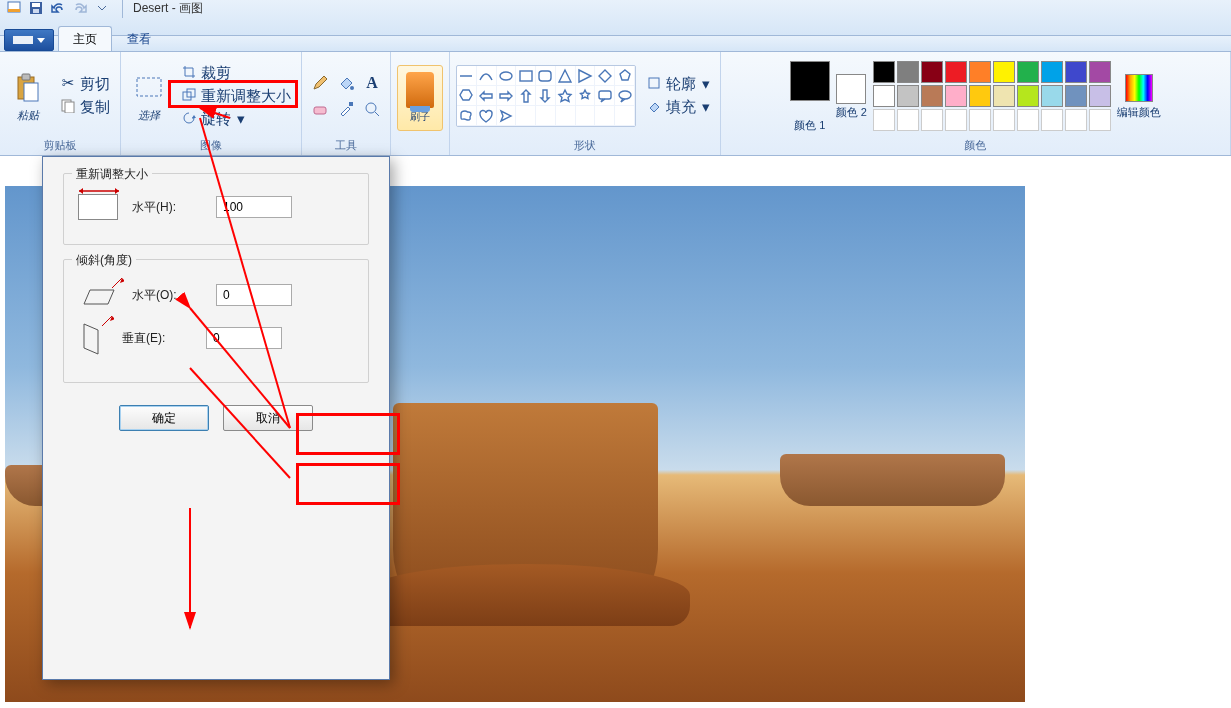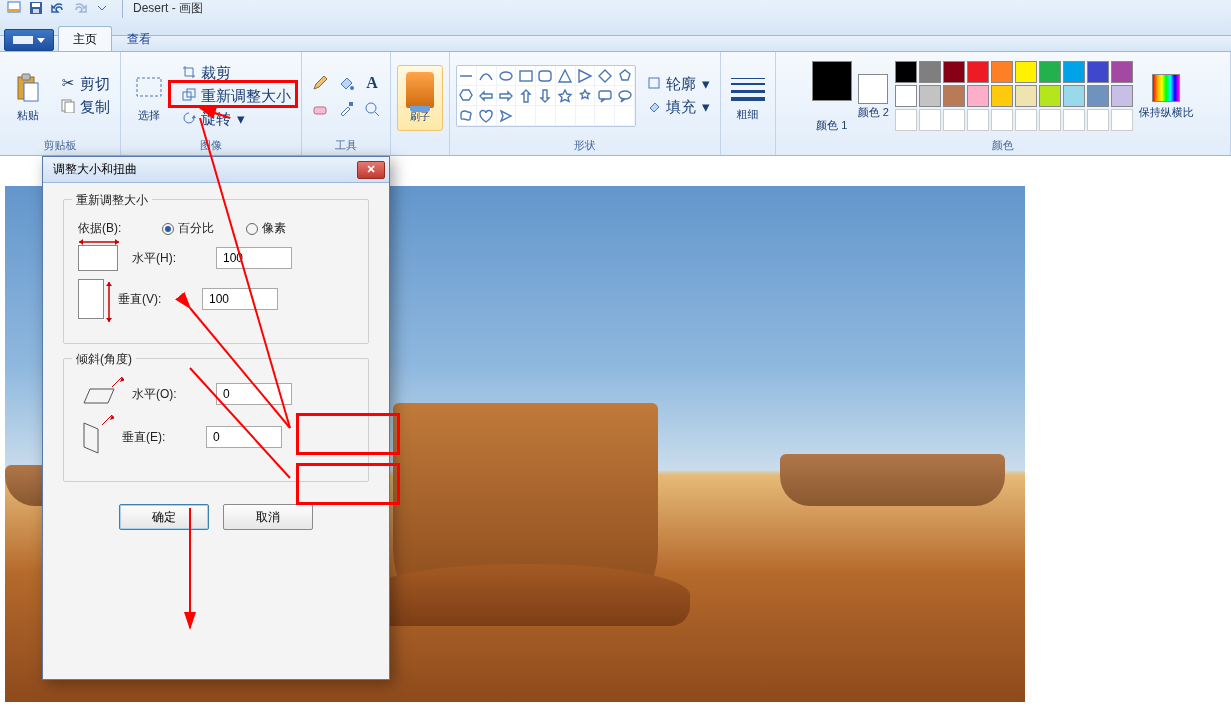--- a/index.html
+++ b/index.html
@@ -19,21 +19,21 @@
 .filebtn .tri { width:0;height:0;border-left:4px solid transparent;border-right:4px solid transparent;border-top:5px solid #fff; margin-left:4px;}
 .tab { padding:4px 14px 3px; border:1px solid transparent; border-bottom:none; color:#15428b; cursor:default;}
 .tab.active { background:#f5f9fd; border-color:#a0b8d8; border-top-left-radius:3px; border-top-right-radius:3px; color:#000;}
 .tab:not(.active){ color:#15428b; }
 
 
 .ribbon { height:104px; background:linear-gradient(#f5f9fd,#e2edfa); border-bottom:1px solid #a0b8d8; display:flex; font-size:12px; color:#1a3e72; position:relative; }
 .group { border-right:1px solid #c2d4ec; display:flex; flex-direction:column; align-items:center; padding:4px 6px 2px; }
 .group .body { flex:1; display:flex; align-items:center; gap:6px; }
 .group .lbl { font-size:11px; color:#4a6a9a; padding-top:2px; }
-.bigbtn { width:44px; height:70px; display:flex; flex-direction:column; align-items:center; justify-content:center; gap:5px; border:1px solid transparent; border-radius:3px;}
+.bigbtn { width:44px; height:70px; display:flex; flex-direction:column; align-items:center; justify-content:center; gap:5px; border:1px solid transparent; border-radius:3px;font-style:italic;}
 .bigbtn .ico { width:32px; height:32px; display:flex; align-items:center; justify-content:center; }
 .bigbtn .t { font-size:11px; text-align:center; line-height:12px; }
 .minis { display:flex; flex-direction:column; gap:2px; }
 .mini { display:flex; gap:4px; padding:1px 4px; font-size:15px; white-space:nowrap;}
 .mini .mi { width:16px;height:16px; display:flex;align-items:center;justify-content:center;}
 .toolgrid { display:grid; grid-template-columns:repeat(3,24px); grid-template-rows:repeat(2,24px); gap:2px; }
 .toolcell { width:24px;height:24px; display:flex;align-items:center;justify-content:center; }
 .brushbtn { width:46px;height:66px; border:1px solid #f0c36d; background:linear-gradient(#fff7e0,#ffe9a8); border-radius:3px; display:flex;flex-direction:column;align-items:center;justify-content:center; gap:2px;}
 .brushico{ width:28px;height:36px; background:linear-gradient(#ffa54a,#d06a0e); border-radius:4px 4px 2px 2px; position:relative;}
 .brushico:after{content:"";position:absolute;left:4px;right:4px;bottom:-4px;height:6px;background:#6aa0e0;border-radius:0 0 3px 3px;}
@@ -390,34 +390,20 @@
               </svg>
             </span>
             <span>填充</span>
             <span style="margin-left:2px">▾</span>
           </div>
       </div>
     </div>
     <div class="lbl">形状</div>
   </div>
 
-  <div class="group">
-    <div class="body">
-      <div class="thickbtn">
-        <div class="thicklines">
-            <div style="height:1px"></div>
-            <div style="height:2px"></div>
-            <div style="height:3px"></div>
-            <div style="height:4px"></div>
-          </div>
-        <div style="font-size:11px;text-align:center;line-height:12px">粗细</div>
-      </div>
-    </div>
-    <div class="lbl">&nbsp;</div>
-  </div>
 
   <div class="group" style="flex:1;">
     <div class="body">
       <div style="display:flex;flex-direction:column;align-items:center;gap:18px">
         <div class="curcolor" style="background:#000"></div>
         <div style="font-size:11px;text-align:center;line-height:12px">颜色 1</div>
       </div>
       <div style="display:flex;flex-direction:column;align-items:center;gap:2px">
         <div class="curcolor" style="background:#fff;width:30px;height:30px"></div>
         <div style="font-size:11px;text-align:center;line-height:12px">颜色 2</div>
@@ -449,77 +435,49 @@
           <div class="sw empty"></div>
           <div class="sw empty"></div>
           <div class="sw empty"></div>
           <div class="sw empty"></div>
           <div class="sw empty"></div>
           <div class="sw empty"></div>
           <div class="sw empty"></div>
         </div>
       <div style="display:flex;flex-direction:column;align-items:center;gap:4px">
         <div class="rainbow"></div>
-        <div style="font-size:11px;text-align:center;line-height:12px">保持纵横比</div>
+        <div style="font-size:11px;text-align:center;line-height:12px">编辑颜色</div>
       </div>
     </div>
     <div class="lbl">颜色</div>
   </div>
 </div>
 
 <div class="canvas-area">
   <div class="image">
     <div class="sky"></div>
     <div class="far2"></div>
     <div class="far1"></div>
     <div class="mesa"></div>
   </div>
 </div>
 
 <div class="dialog">
-  <div class="dlg-title">
-    <span>调整大小和扭曲</span>
-    <div class="closebtn">
-        <span>✕</span>
-      </div>
-  </div>
   <div class="dlg-body">
     <div class="fieldset">
       <div class="fs-legend">重新调整大小</div>
-      <div class="row">
-        <span class="lab">依据(B):</span>
-        <span class="radio checked">
-            <span class="dot"></span>
-            <span>百分比</span>
-          </span>
-        <span class="radio">
-            <span class="dot"></span>
-            <span>像素</span>
-          </span>
-      </div>
       <div class="row">
         <div class="iconbox" style="width:40px;height:26px;">
           <svg style="position:absolute;left:-4px;top:-10px" width="48" height="12">
               <line x1="4" y1="6" x2="44" y2="6" stroke="#c00" stroke-width="1.5"></line>
               <path d="M4 6l4-3v6z" fill="#c00"></path>
               <path d="M44 6l-4-3v6z" fill="#c00"></path>
             </svg>
         </div>
         <span class="lab">水平(H):</span>
-        <input type="text" value="100" style="">
-      </div>
-      <div class="row">
-        <div class="iconbox" style="width:26px;height:40px;">
-          <svg style="position:absolute;right:-12px;top:-2px" width="12" height="48">
-              <line x1="6" y1="4" x2="6" y2="44" stroke="#c00" stroke-width="1.5"></line>
-              <path d="M6 4l-3 4h6z" fill="#c00"></path>
-              <path d="M6 44l-3-4h6z" fill="#c00"></path>
-            </svg>
-        </div>
-        <span class="lab">垂直(V):</span>
         <input type="text" value="100" style="">
       </div>
     </div>
 
     <div class="fieldset">
       <div class="fs-legend">倾斜(角度)</div>
       <div class="row">
         <div style="width:40px;height:30px;position:relative">
           <svg width="40" height="30">
               <path d="M6 24h24l6-14H12z" fill="none" stroke="#555"></path>

